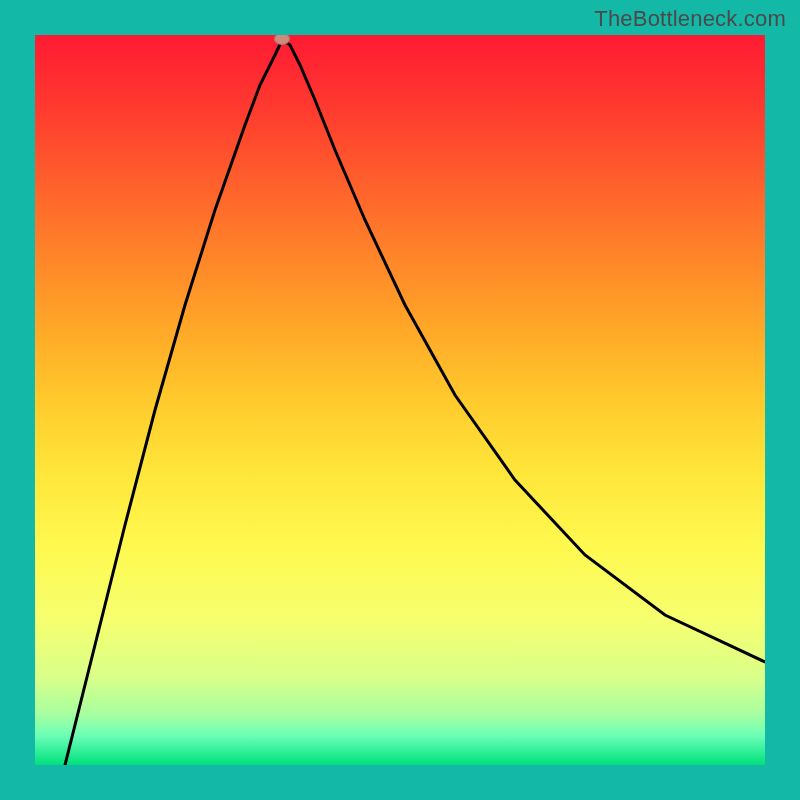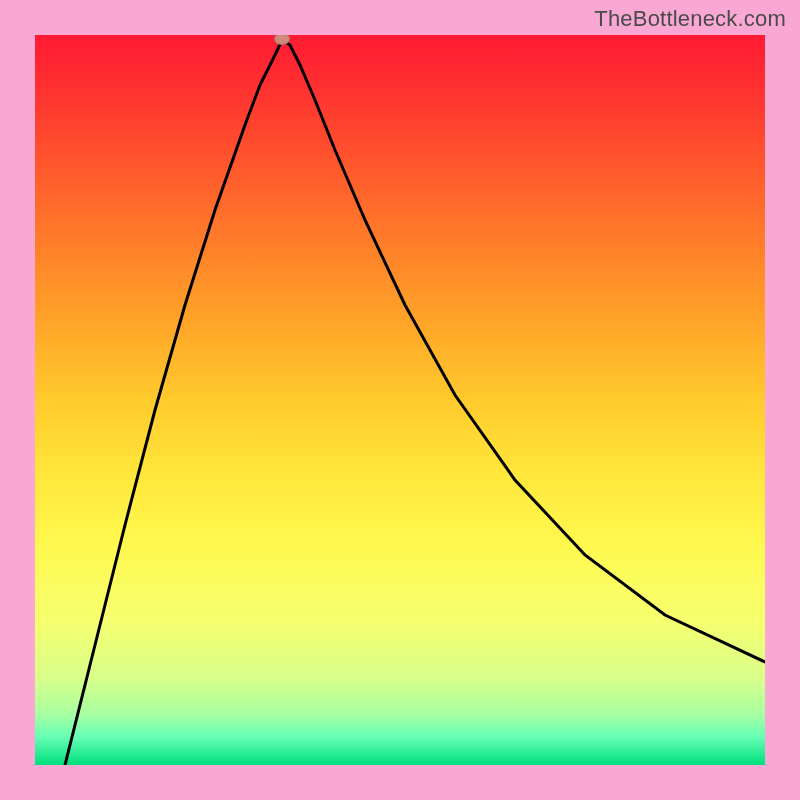--- a/index.html
+++ b/index.html
@@ -10,21 +10,21 @@
     background: #000;
     overflow: hidden;
     font-family: Arial, Helvetica, sans-serif;
   }
   .frame {
     position: absolute;
     left: 0;
     top: 0;
     width: 800px;
     height: 800px;
-    background: #f9a8d4;
+    background: #14b8a6;
   }
   .plot {
     position: absolute;
     left: 35px;
     top: 35px;
     width: 730px;
     height: 730px;
     overflow: hidden;
   }
   .gradient {

